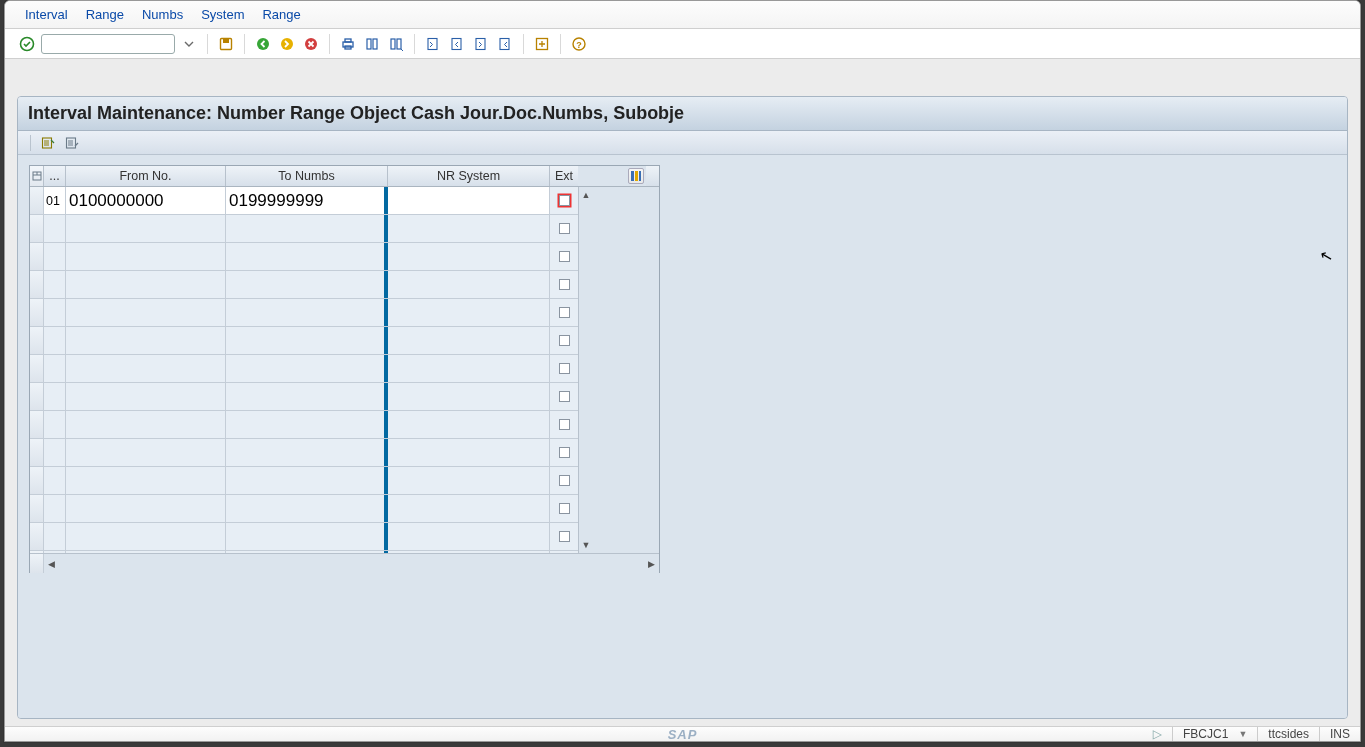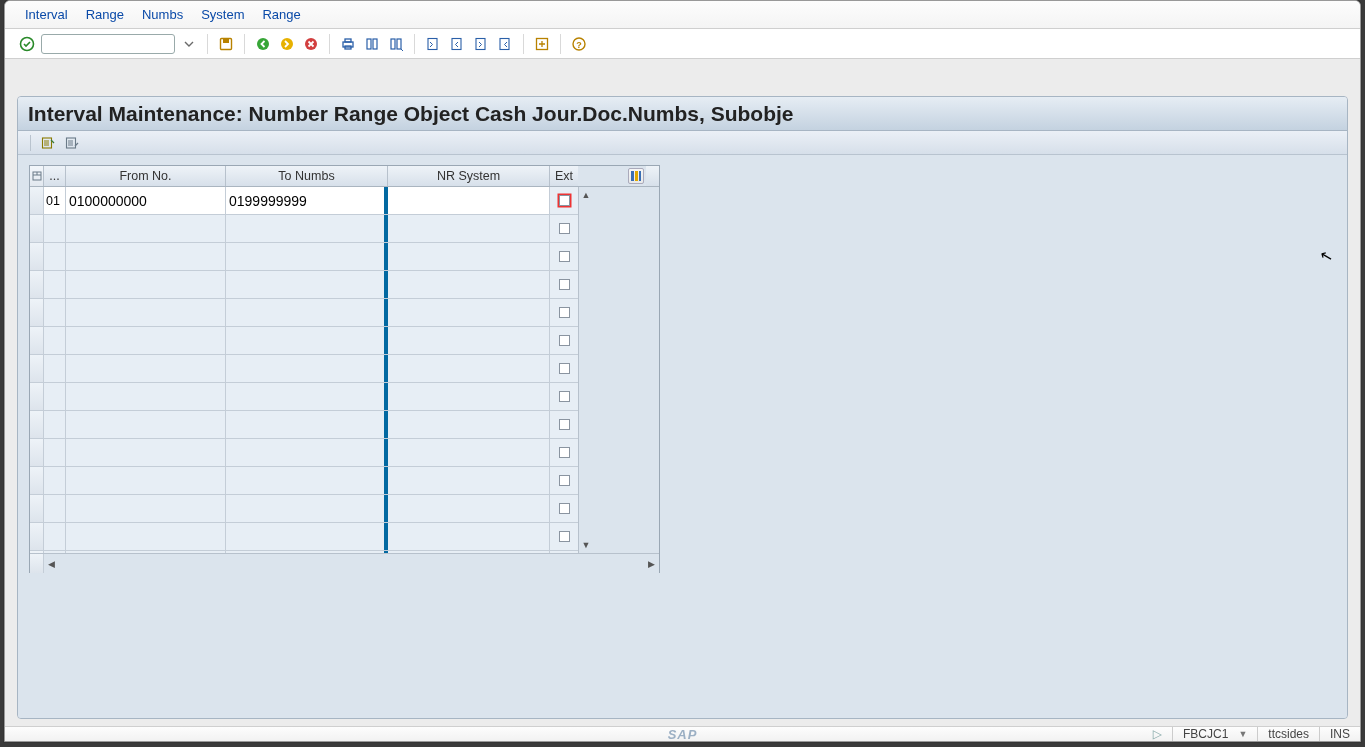--- a/index.html
+++ b/index.html
@@ -37,21 +37,21 @@
   .tbtn svg { width:16px; height:16px; }
 
   
   .content {
     position:absolute; left:12px; top:95px; right:12px; bottom:22px;
     background: linear-gradient(#dfe7ee,#dbe4ed);
     border:1px solid #a7b5c3; border-radius:4px; overflow:hidden;
   }
   .titlearea {
     height: 34px; background: linear-gradient(#e6edf4,#c4d2e0); border-bottom:1px solid #a7b5c3;
-    display:flex; align-items:center; padding-left:10px; font-size:21px; font-weight:700; color:#222;
+    display:flex; align-items:center; padding-left:10px; font-size:18px; font-weight:700; color:#222;
   }
   .apptoolbar {
     height: 24px; background: linear-gradient(#ebf0f6,#d6dfea); border-bottom:1px solid #b8c3cf;
     display:flex; align-items:center; padding-left:10px; gap:6px;
   }
   .apptoolbar .sep { width:1px; height:16px; background:#b9c3ce; margin:0 2px; }
   .tinybtn { width:18px; height:18px; display:flex; align-items:center; justify-content:center; }
   .tinybtn svg{width:14px;height:14px;}
 
   .body-canvas { position:absolute; left:0; right:0; top:58px; bottom:0; background:#dbe4ed; }
@@ -77,21 +77,21 @@
   .rows  { width:548px; }
   .trow  { display:flex; height:28px; border-bottom:1px solid #c4cdd7; font-size:12.5px; }
   .trow.editing .fromcell input,.trow.editing .tocell input,.trow.editing .nrcell input{ background:#fff; }
   .cellsel { width:14px; border-right:1px solid #c4cdd7; background:linear-gradient(#eef3f8,#dde4ec);}
   .cellno  { width:22px; border-right:1px solid #c4cdd7; display:flex; align-items:center; padding-left:2px; background:#fff;}
   .cellno.blank{background:#e7eef5;}
   .fromcell{ width:160px; border-right:1px solid #c4cdd7; }
   .tocell  { width:162px; border-right:4px solid #0369a1; }
   .nrcell  { width:162px; border-right:1px solid #c4cdd7; }
   .extcell { width:28px; display:flex; align-items:center; justify-content:center; position:relative;}
-  .trow input[type=text]{ width:100%; height:100%; border:none; background:#e7eef5; font-size:14px; padding:10px 3px; font-family:inherit;}
+  .trow input[type=text]{ width:100%; height:100%; border:none; background:#e7eef5; font-size:17px; padding:10px 3px; font-family:inherit;}
   .chk { width:11px; height:11px; border:1px solid #8a94a0; background:#fff; }
   .chk.hl { box-shadow: 0 0 0 1.5px #e33; }
 
   .vscroll { width:14.5px; background:#dbe4ed; border-left:1px solid #b7c1cc; position:relative; }
   .vscroll .arrow { position:absolute; left:0; width:14px; height:14px; display:flex; align-items:center; justify-content:center; font-size:9px; color:#555;}
   .vscroll .up{top:1px;} .vscroll .down{bottom:1px;}
   .rightpad{ flex:1; background:#dbe4ed;}
 
   .hscrollbar{ height:20px; border-top:1px solid #b7c1cc; background:#dbe4ed; display:flex; align-items:center;}
   .hscrollbar .cellsel{height:100%;}

